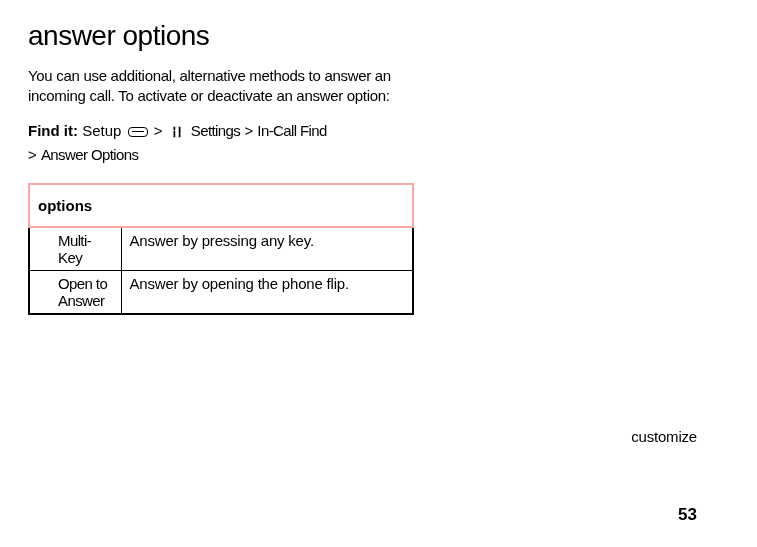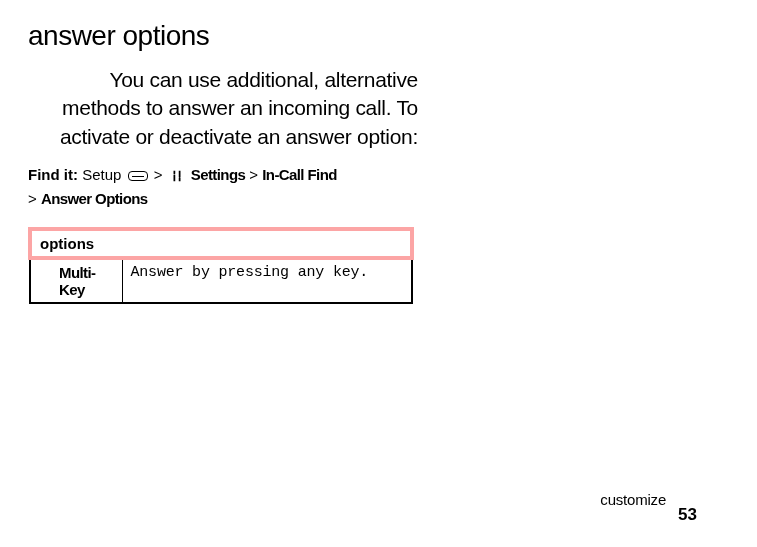--- a/index.html
+++ b/index.html
@@ -16,40 +16,39 @@
       position: relative;
       padding: 20px 0 0 28px;
     }
     .page-title {
       font-size: 28px;
       font-weight: 400;
       letter-spacing: -0.5px;
       margin-bottom: 14px;
     }
     .intro {
-      font-size: 21px;
+      font-size: 15px;
       line-height: 1.35;
       max-width: 390px;
       letter-spacing: -0.3px;
       font-stretch: condensed;
       margin-bottom: 12px;
-      text-align: right;
     }
     .find-it {
       font-size: 15px;
       max-width: 390px;
       margin-bottom: 16px;
       line-height: 1.6;
     }
     .find-it .bold {
       font-weight: 700;
       margin-top: 24px;
     }
     .find-it .cond-bold {
-      font-weight: 700;
+      font-weight: 400;
       font-stretch: condensed;
       letter-spacing: -0.6px;
     }
     .key-icon {
       display: inline-block;
       width: 20px;
       height: 10px;
       border: 1.5px solid #000;
       border-radius: 4px;
       vertical-align: middle;
@@ -78,54 +77,54 @@
       height: 14px;
     }
     table.options {
       border-collapse: collapse;
       width: 386px;
       border: 2px solid #000;
     }
     table.options th {
       text-align: left;
       font-weight: 700;
-      padding: 4px 8px;
-      border: 4px solid #fca5a5;
+      padding: 12px 8px;
+      border: 2px solid #fca5a5;
       font-size: 15px;
     }
     table.options td {
       border-right: 1px solid #000;
       border-bottom: 1px solid #000;
       border-left: 1px solid #000;
       padding: 4px 8px;
       vertical-align: top;
       font-size: 15px;
     }
     table.options .opt-name {
-      font-weight: 700;
+      font-weight: 400;
       font-stretch: condensed;
       letter-spacing: -0.6px;
       width: 92px;
       padding-left: 28px;
     }
     table.options .opt-desc {
       letter-spacing: -0.2px;
-      font-family: Liberation Mono, monospace;
     }
     table.options tbody tr td {
         border-top: 1px solid #000;
     }
     .footer {
       position: absolute;
       bottom: 22px;
       right: 60px;
       font-size: 15px;
       display: flex;
-      align-items: center;
-      gap: 12px;
+      align-items: flex-end;
+      gap: 28px;
+      flex-direction: column;
     }
     .footer .section-name {
       font-weight: 400;
       letter-spacing: -0.2px;
     }
     .footer .page-num {
       font-weight: 700;
       font-size: 17px;
       margin-top: 32px;
     }
@@ -159,19 +158,23 @@
   <thead>
     <tr>
       <th colspan="2">options</th>
     </tr>
   </thead>
   <tbody>
     <tr>
       <td class="opt-name">Multi-Key</td>
       <td class="opt-desc">Answer by pressing any key.</td>
     </tr>
+    <tr>
+      <td class="opt-name">Open to Answer</td>
+      <td class="opt-desc">Answer by opening the phone flip.</td>
+    </tr>
   </tbody>
 </table>
 
 <div class="footer">
   <span class="section-name">customize</span>
   <span class="page-num">53</span>
 </div>
 
 </body></html>

